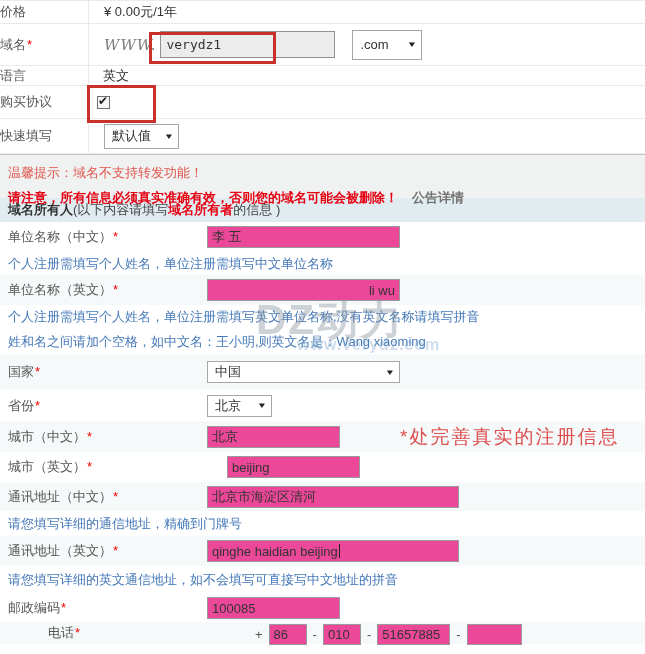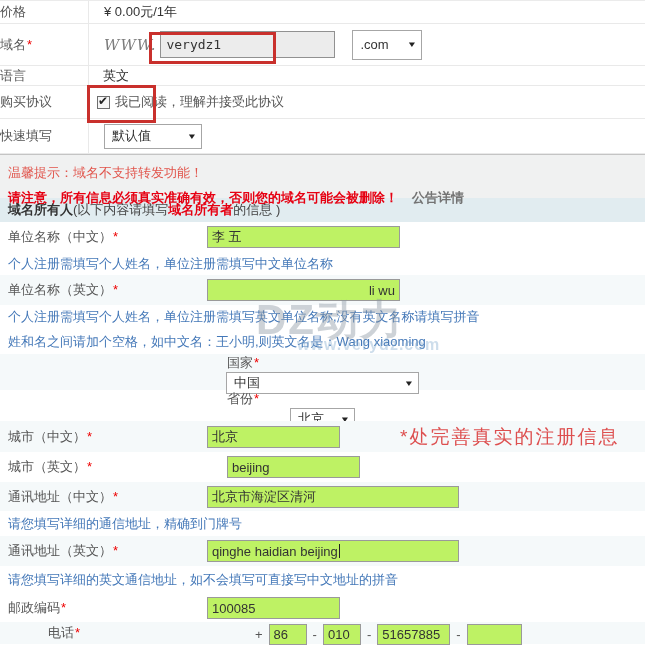--- a/index.html
+++ b/index.html
@@ -19,41 +19,41 @@
   .www { font-family:"DejaVu Serif",serif; font-style:italic; color:#7c7c7c;
          font-size:15px; letter-spacing:1px; margin-right:4px; }
   .domain-input { width:175px; height:27px; background:#ececec; border:1px solid #919191;
                   display:flex; align-items:center; padding-left:5px;
                   font-family:"DejaVu Sans Mono",monospace; font-size:13px; color:#333; }
   .sbox { height:22px; background:#fff; border:1px solid #a6a6a6; display:flex;
           align-items:center; justify-content:space-between; padding:0 5px 0 7px;
           color:#333; cursor:default; }
   .arrow { font-size:8px; color:#222; transform:scaleX(1.3); }
   .tld { width:70px; height:30px; margin-left:17px; }
-  .quick { width:98px; height:25px; }
+  .quick { width:75px; height:25px; }
   .cbox { width:13px; height:13px; border:1px solid #6e6e6e; background:#f6f6f6;
           position:relative; flex:none; }
   .cbox .tick { position:absolute; left:0px; top:-3px; font-size:12px; color:#222; }
   .agree-label { margin-left:5px; color:#555; }
   
   .notice { height:44px; background:#f0f1f1; border-top:1px solid #c4c4c4; padding:9px 16px 0 8px; }
   .notice .tip { color:#e1544b; line-height:17px; }
   .notice .warn { color:#e60012; font-weight:bold; line-height:17px; margin-top:8px; }
   .notice .warn a { color:#737373; font-weight:bold; text-decoration:none; margin-left:14px; cursor:pointer; }
   
   .secbar { height:24px; background:#e1ecf0; display:flex; align-items:center; padding-left:8px; color:#444; }
   .secbar b { color:#333; font-weight:bold; }
   .secbar .em { color:#e60012; font-weight:bold; }
   
   .f-row { position:relative; display:flex; align-items:center; width:645px; }
   .f-row.shade { background:#f5f9fa; }
   .f-label { width:207px; flex:none; padding-left:8px; color:#555; }
   .f-ctl { display:flex; align-items:center; gap:6px; }
   .helper-text { padding-left:8px; color:#4478b8; }
-  .tbox { height:22px; background:#bef264; border:1px solid #9a9a9a; display:flex;
+  .tbox { height:22px; background:#ec4899; border:1px solid #9a9a9a; display:flex;
           align-items:center; padding:0 4px; color:#333; font-size:13px; overflow:hidden; }
   .tbox.phone { height:21px; }
   .caret { display:inline-block; width:1px; height:14px; background:#222; margin-left:1px; }
   .sep { color:#555; }
   .red-note { position:absolute; left:400px; top:50%; transform:translateY(-50%);
               color:#dd4f4f; font-size:19px; letter-spacing:2px; white-space:nowrap; }
   .phone-row { align-items:flex-start; }
   .phone-row .f-ctl, .phone-row .f-label { margin-top:2px;padding-left:48px; }
   
   .anno { position:absolute; border:3px solid #c9302c; z-index:6; pointer-events:none; }
@@ -106,21 +106,20 @@
   </div>
 
   <div class="t-row" style="height:33px">
     <div class="t-label">
         <span>购买协议</span>
       </div>
     <div class="t-value" style="padding-left:8px">
       <span class="cbox">
           <span class="tick">✔</span>
         </span>
-      <span class="agree-label">我已阅读，理解并接受此协议</span>
     </div>
   </div>
 
   <div class="t-row" style="height:35px">
     <div class="t-label">
         <span>快速填写</span>
       </div>
     <div class="t-value">
       <div class="sbox quick">
         <span>默认值</span>
@@ -163,30 +162,30 @@
           <span>li wu</span>
         </div>
       </div>
     </div>
     <div class="f-row" style="height: 24px;">
       <div class="helper-text">个人注册需填写个人姓名，单位注册需填写英文单位名称,没有英文名称请填写拼音</div>
     </div>
     <div class="f-row" style="height: 25px;">
       <div class="helper-text">姓和名之间请加个空格，如中文名：王小明,则英文名是：Wang xiaoming</div>
     </div>
-    <div class="f-row shade" style="height: 36px; flex-direction: column;">
+    <div class="f-row shade" style="height: 36px;">
       <div class="f-label"><span>国家</span><span class="star">*</span></div>
       <div class="f-ctl">
         <div class="sbox" style="width: 193px;">
           <span>中国</span>
           <span class="arrow">▼</span>
         </div>
       </div>
     </div>
-    <div class="f-row" style="height: 31px; flex-direction: column;">
+    <div class="f-row" style="height: 31px;">
       <div class="f-label"><span>省份</span><span class="star">*</span></div>
       <div class="f-ctl">
         <div class="sbox" style="width: 65px;">
           <span>北京</span>
           <span class="arrow">▼</span>
         </div>
       </div>
     </div>
     <div class="f-row shade" style="height: 31px;">
       <div class="f-label"><span>城市（中文）</span><span class="star">*</span></div>

